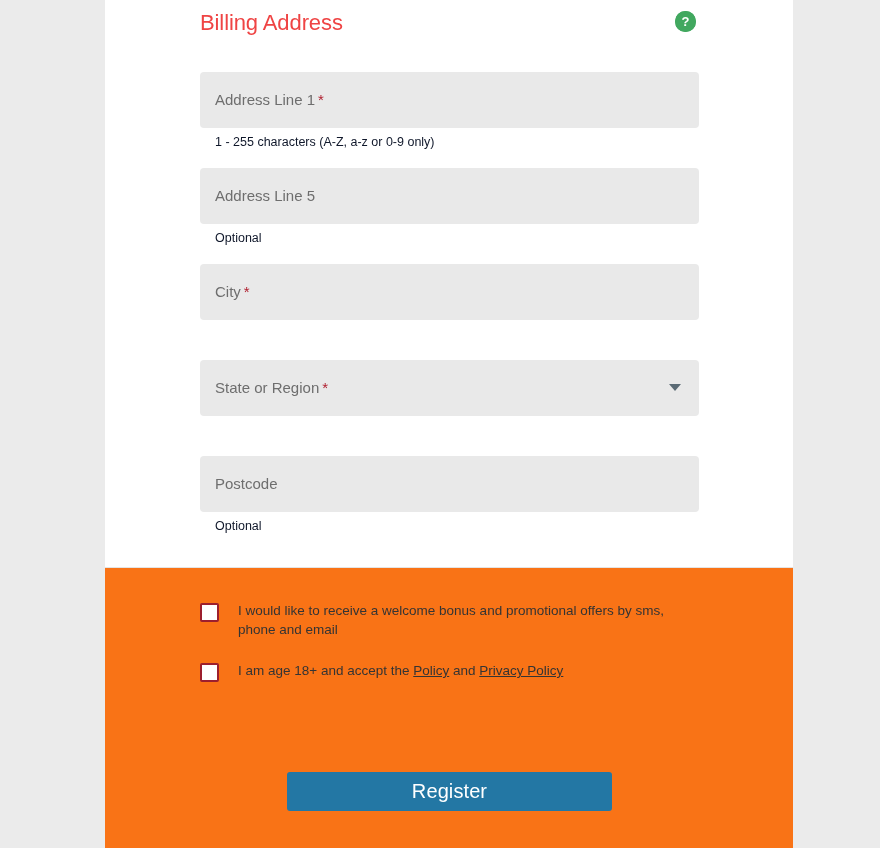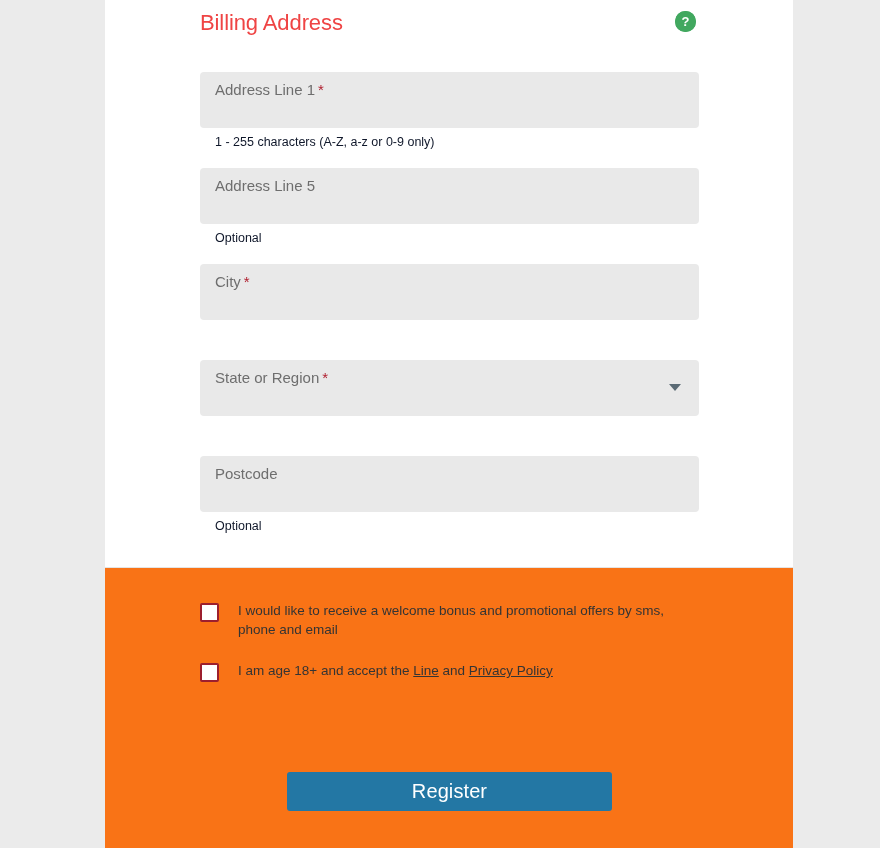--- a/index.html
+++ b/index.html
@@ -89,21 +89,21 @@
     height: 56px;
     background: #e9e9e9;
     border-radius: 4px;
     cursor: text;
   }
   .field-box.select-box { cursor: pointer; }
 
   .field-label {
     position: absolute;
     left: 15px;
-    top: 8px;
+    top: 18px;
     font-size: 15px;
     color: #6e6e6e;
     line-height: 20px;
     white-space: nowrap;
     pointer-events: none;
   }
 
   .req-star {
     color: #b02030;
     font-size: 15px;
@@ -284,21 +284,21 @@
 
     <div id="consent-section">
 
       <div class="consent-row" style="top:34px;">
         <span class="cb"></span>
         <span class="consent-label">I would like to receive a welcome bonus and promotional offers by sms, phone and email</span>
       </div>
 
       <div class="consent-row" style="top:94px;">
         <span class="cb"></span>
-        <span class="consent-label"><span>I am age 18+ and accept the </span><span class="inline-link">Line</span><span> and </span><span class="inline-link">Privacy Policy</span></span>
+        <span class="consent-label"><span>I am age 18+ and accept the </span><span class="inline-link">Policy</span><span> and </span><span class="inline-link">Privacy Policy</span></span>
       </div>
 
 
       <button id="register-button">Register</button>
 
     </div>
 
   </div>
 
 </div>

